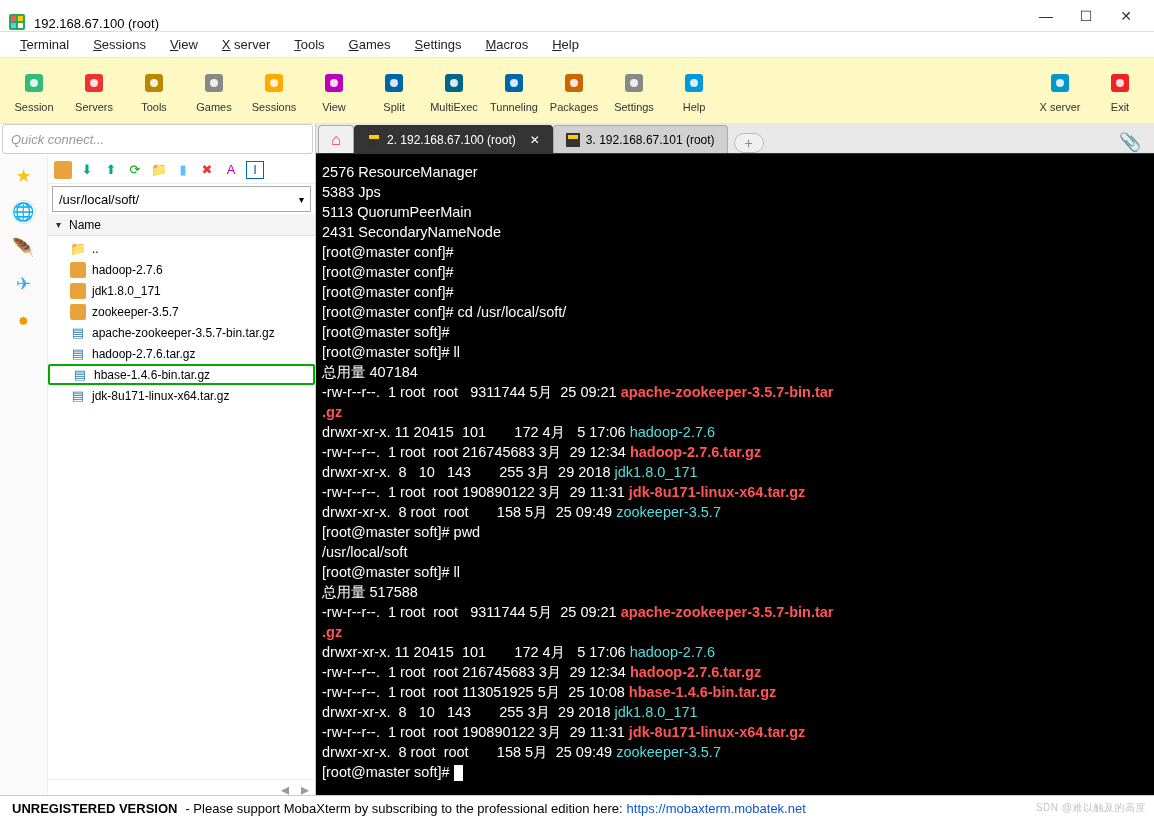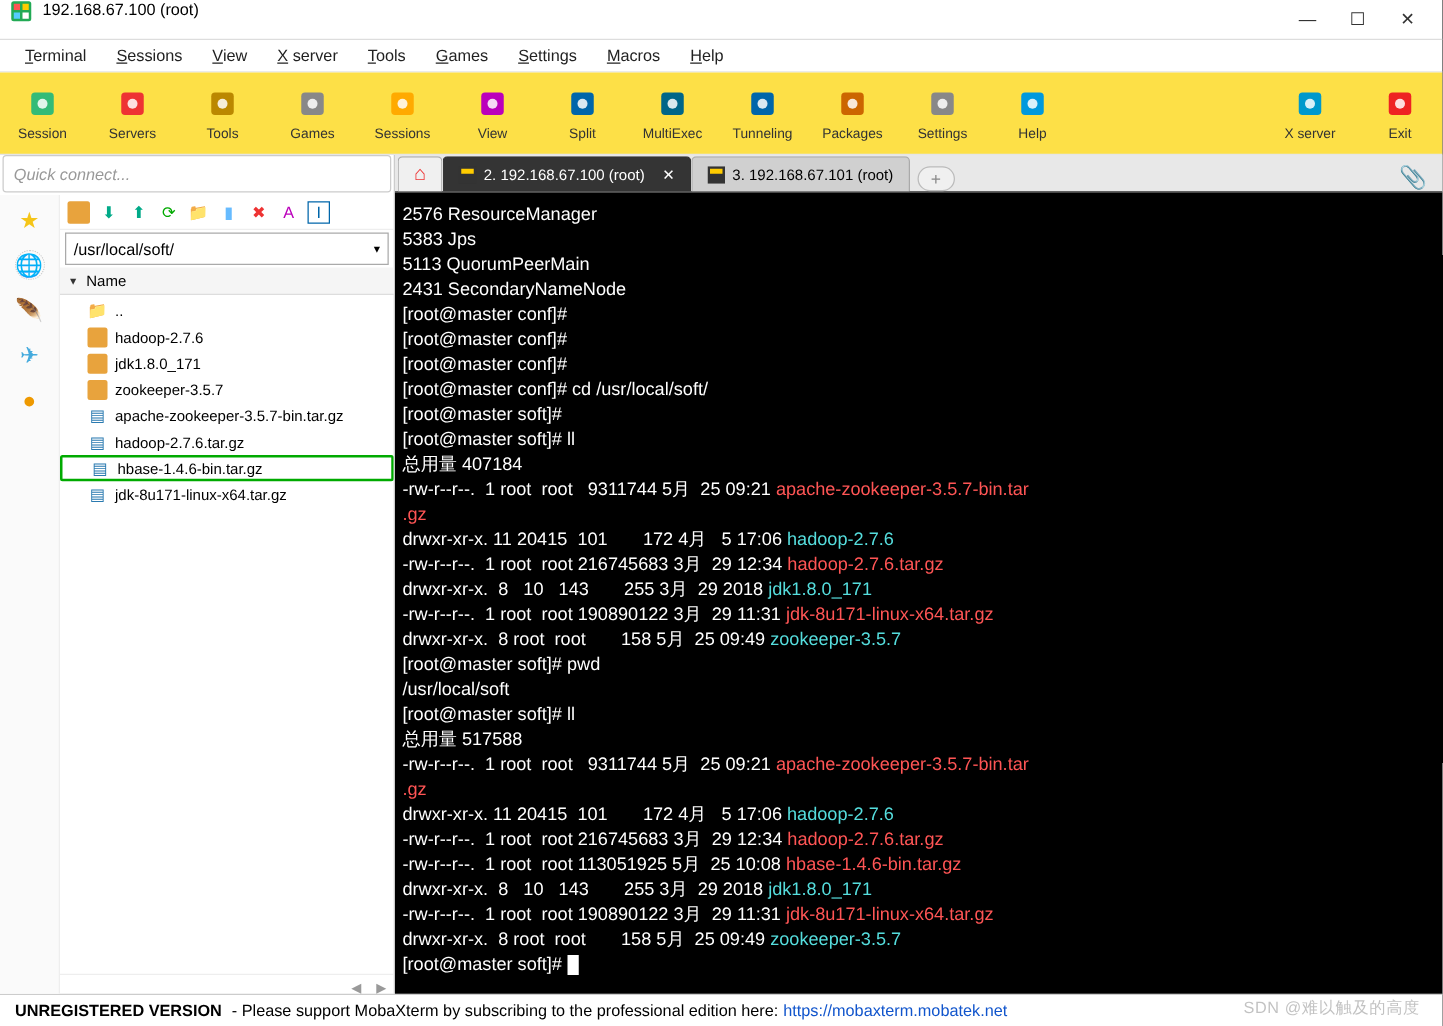--- a/index.html
+++ b/index.html
@@ -1,27 +1,27 @@
 <!DOCTYPE html>
 <html><head>
 <meta charset="utf-8">
 <style>
 * { margin: 0; padding: 0; box-sizing: border-box; font-family: "Segoe UI", Tahoma, sans-serif; }
 body { background: #fff; width: 1154px; height: 821px; overflow: hidden; position: relative; }
 
-.titlebar { height: 32px; display: flex; align-items: flex-start; padding: 0 8px; border-bottom: 1px solid #ddd; }
+.titlebar { height: 32px; display: flex; align-items: flex-end; padding: 0 8px; border-bottom: 1px solid #ddd; }
 .titlebar .app-icon { width: 18px; height: 18px; margin-right: 8px; display: inline-block; }
 .titlebar .title-text { font-size: 13px; flex: 1; }
 .titlebar .win-btn { width: 40px; height: 30px; display: flex; align-items: center; justify-content: center; font-size: 14px; color: #333; }
 
 .menubar { height: 26px; display: flex; align-items: center; padding: 0 8px; gap: 0; border-bottom: 1px solid #e5e5e5; }
 .menubar .menu-item { padding: 2px 12px; font-size: 13px; color: #222; }
 .menubar .menu-item u { text-decoration: underline; }
 
-.toolbar { height: 66px; display: flex; align-items: center; padding: 4px 8px; gap: 20px; border-bottom: 1px solid #e5e5e5; background: #fde047; }
+.toolbar { height: 66px; display: flex; align-items: center; padding: 4px 8px; gap: 8px; border-bottom: 1px solid #e5e5e5; background: #fef9c3; }
 .toolbar .tool-item { display: flex; flex-direction: column; align-items: center; gap: 4px; width: 52px; }
 .toolbar .tool-item .ticon { width: 28px; height: 28px; display: flex; align-items: center; justify-content: center; font-size: 20px; }
 .toolbar .tool-item .tlabel { font-size: 11px; color: #333; }
 .toolbar .spacer { flex: 1; }
 
 .main-area { display: flex; height: calc(821px - 32px - 26px - 66px - 26px); }
 
 .left-panel { width: 316px; display: flex; flex-direction: column; border-right: 1px solid #ccc; }
 .left-panel .quick { height: 30px; border: 1px solid #ccc; margin: 0 2px 2px 2px; border-radius: 3px; display: flex; align-items: center; padding: 0 8px; color: #999; font-style: italic; font-size: 13px; }
 .left-panel .ft-row { display: flex; }
@@ -48,27 +48,27 @@
 .tab { height: 28px; padding: 0 12px; display: flex; align-items: center; gap: 6px; font-size: 12px; border-top-left-radius: 4px; border-top-right-radius: 4px; background: #d0d0d0; border: 1px solid #aaa; border-bottom: none; position: relative; }
 .tab.home { width: 36px; justify-content: center; background: #f0f0f0; }
 .tab.active { background: #343434; color: #fff; border-color: #333; }
 .tab .tab-icon { width: 14px; height: 14px; display: inline-block; }
 .tab .tab-close { margin-left: 8px; font-size: 12px; }
 .tabs-row .add-tab { width: 30px; height: 20px; margin-left: 6px; display: flex; align-items: center; justify-content: center; border: 1px solid #bbb; border-radius: 10px; font-size: 14px; color: #888; background: #f0f0f0; }
 .tabs-row .paperclip { position: absolute; right: 12px; font-size: 18px; color: #888; }
 
 .terminal { flex: 1; background: #000; color: #fff; font-family: Consolas, monospace; font-size: 14.5px; line-height: 20px; padding: 8px 6px; overflow: hidden; white-space: pre; position: relative; }
 .terminal .c-cyan { color: #5dd; }
-.terminal .c-red { color: #f55; }
+.terminal .c-red { color: #f55; font-weight: bold; }
 .terminal .cursor { display: inline-block; width: 9px; height: 16px; background: #fff; vertical-align: middle; }
 
 .statusbar { height: 26px; display: flex; align-items: center; padding: 0 12px; font-size: 13px; border-top: 1px solid #ccc; background: #fff; }
 .statusbar .bold { font-weight: bold; margin-right: 8px; }
 .statusbar a { color: #15c; text-decoration: none; margin-left: 4px; }
-.watermark { position: absolute; right: 18px; bottom: 6px; color: rgba(120,120,120,0.45); font-size: 13px; pointer-events: none; font-family: sans-serif; letter-spacing: 0.5px; }
+.watermark { position: absolute; right: 8px; bottom: 6px; color: rgba(120,120,120,0.45); font-size: 10px; pointer-events: none; font-family: sans-serif; letter-spacing: 0.5px; }
 
 svg.mobaicon { width: 18px; height: 18px; }
 </style>
 </head>
 <body>
 
 <div class="titlebar">
   <span class="app-icon">
     <svg class="mobaicon" viewBox="0 0 18 18">
         <rect x="1" y="1" width="16" height="16" rx="2" fill="#2a5"></rect>

